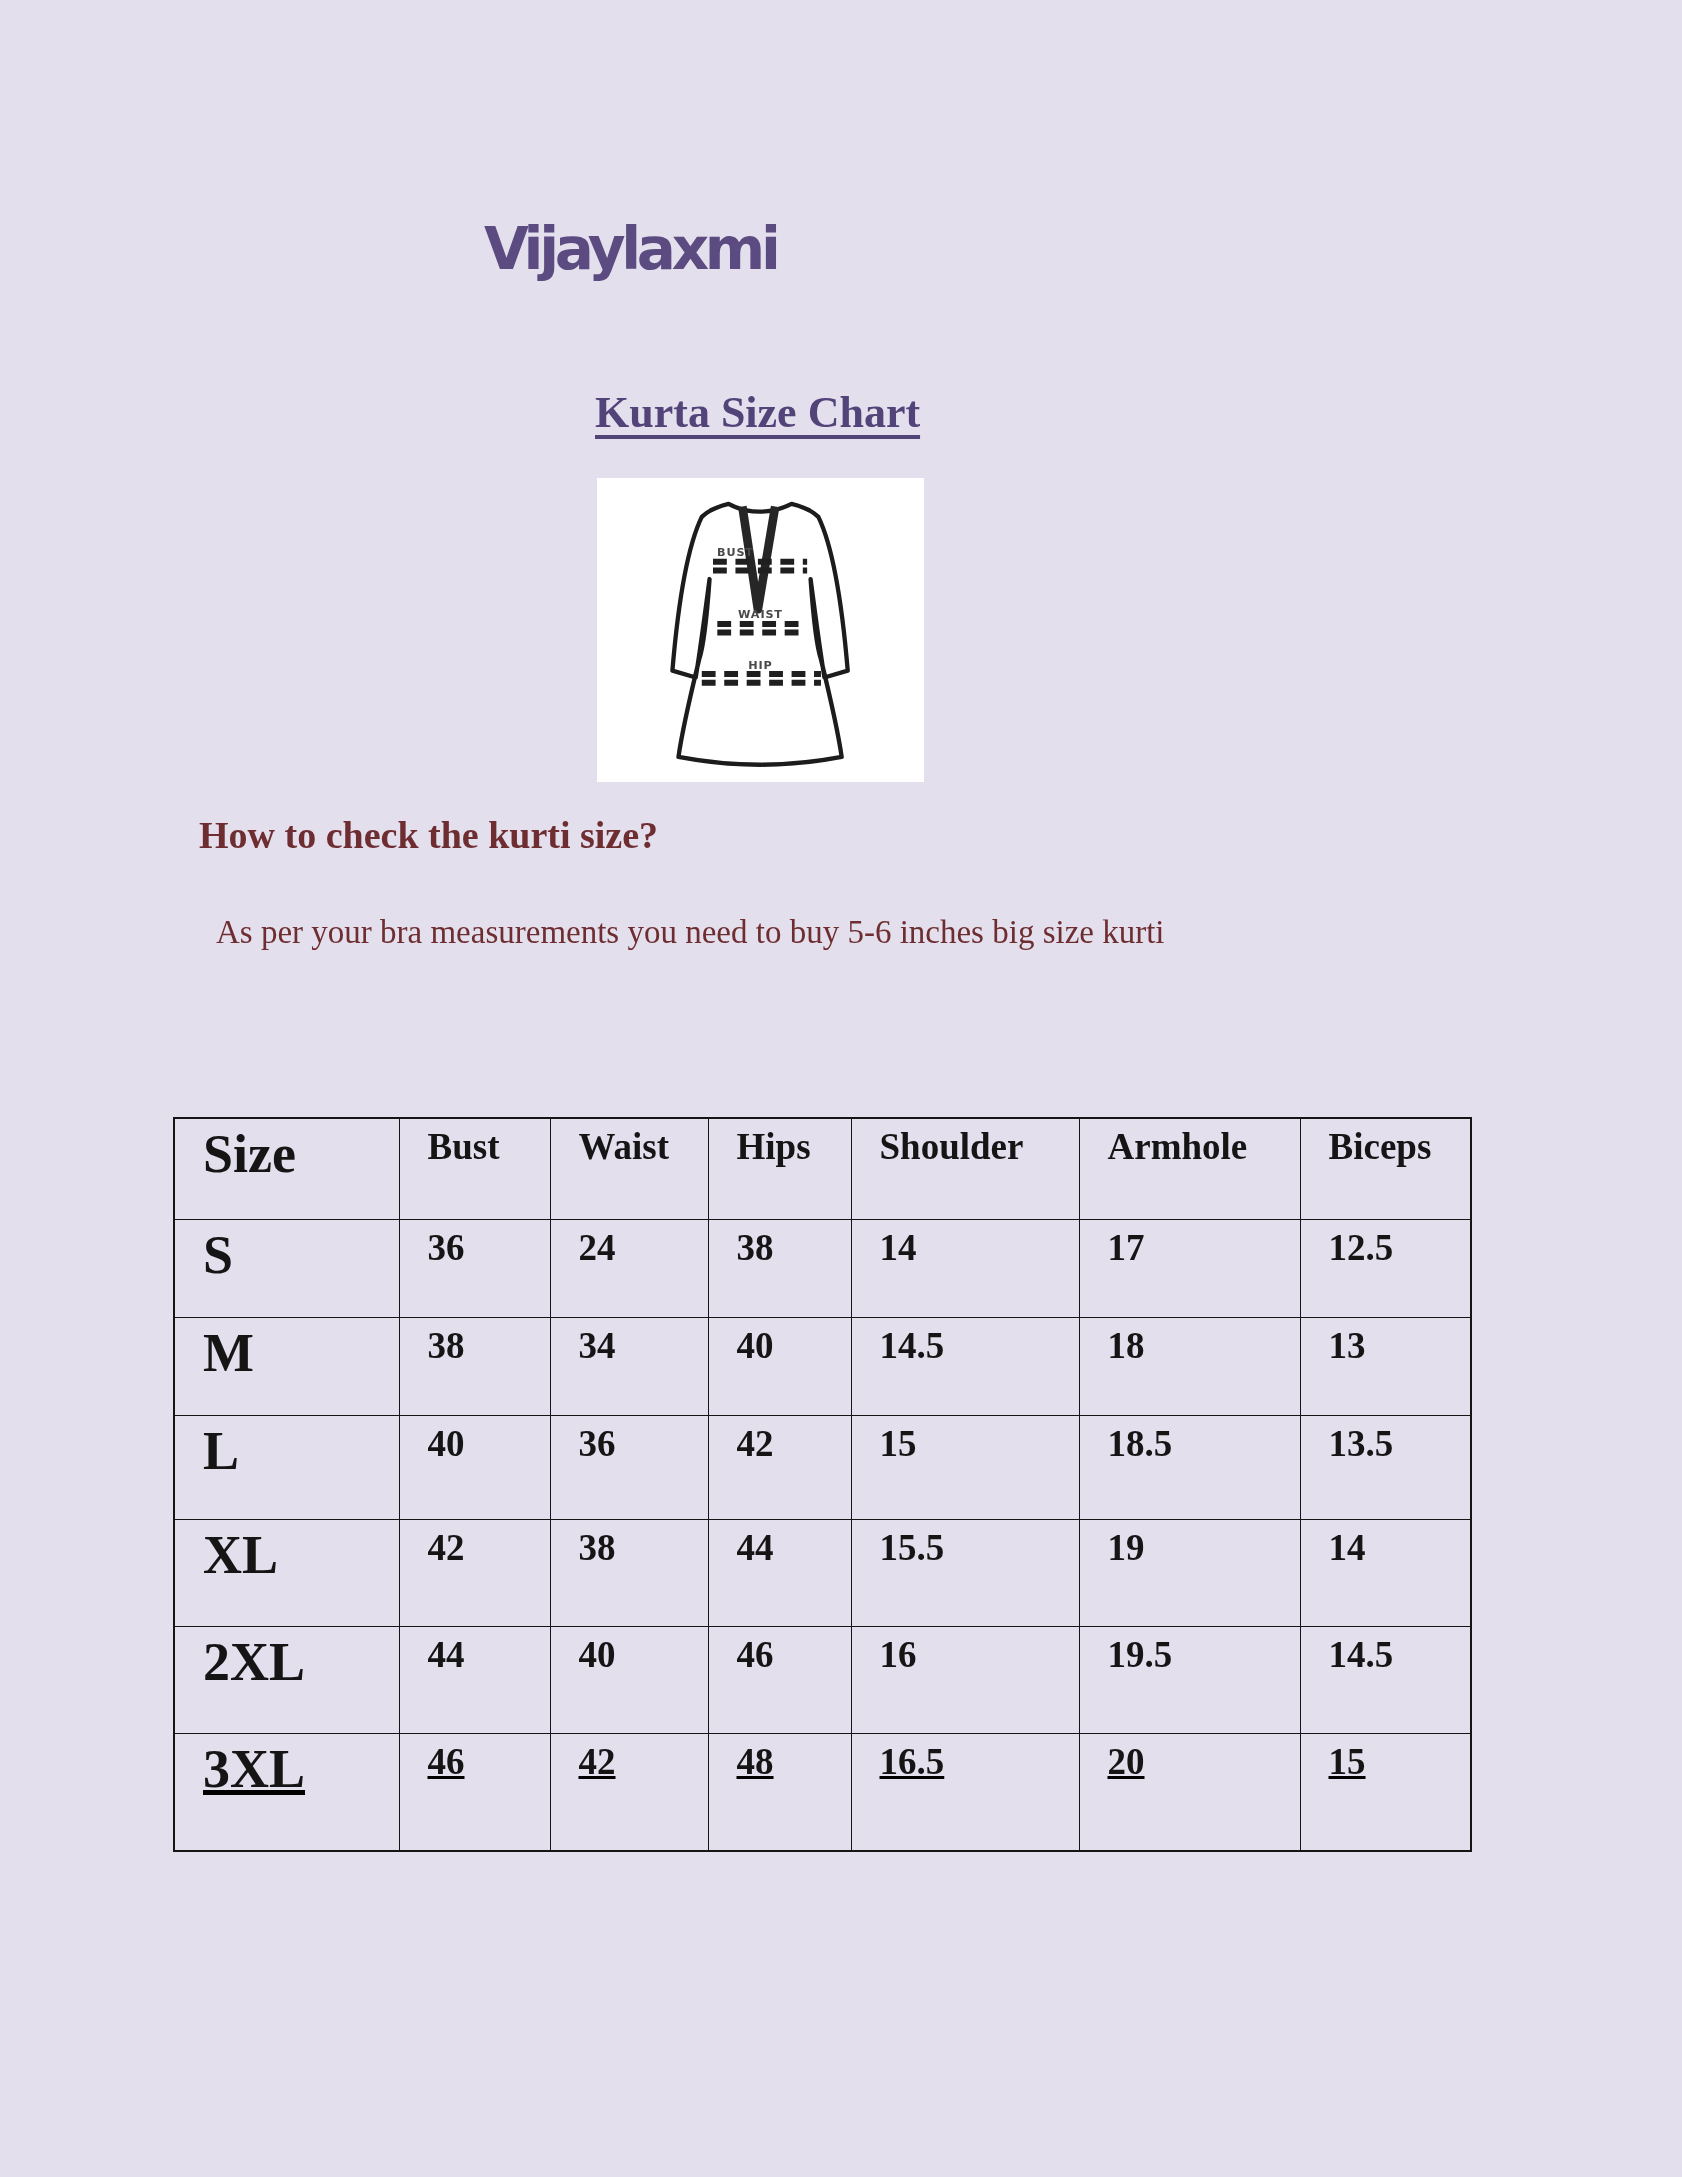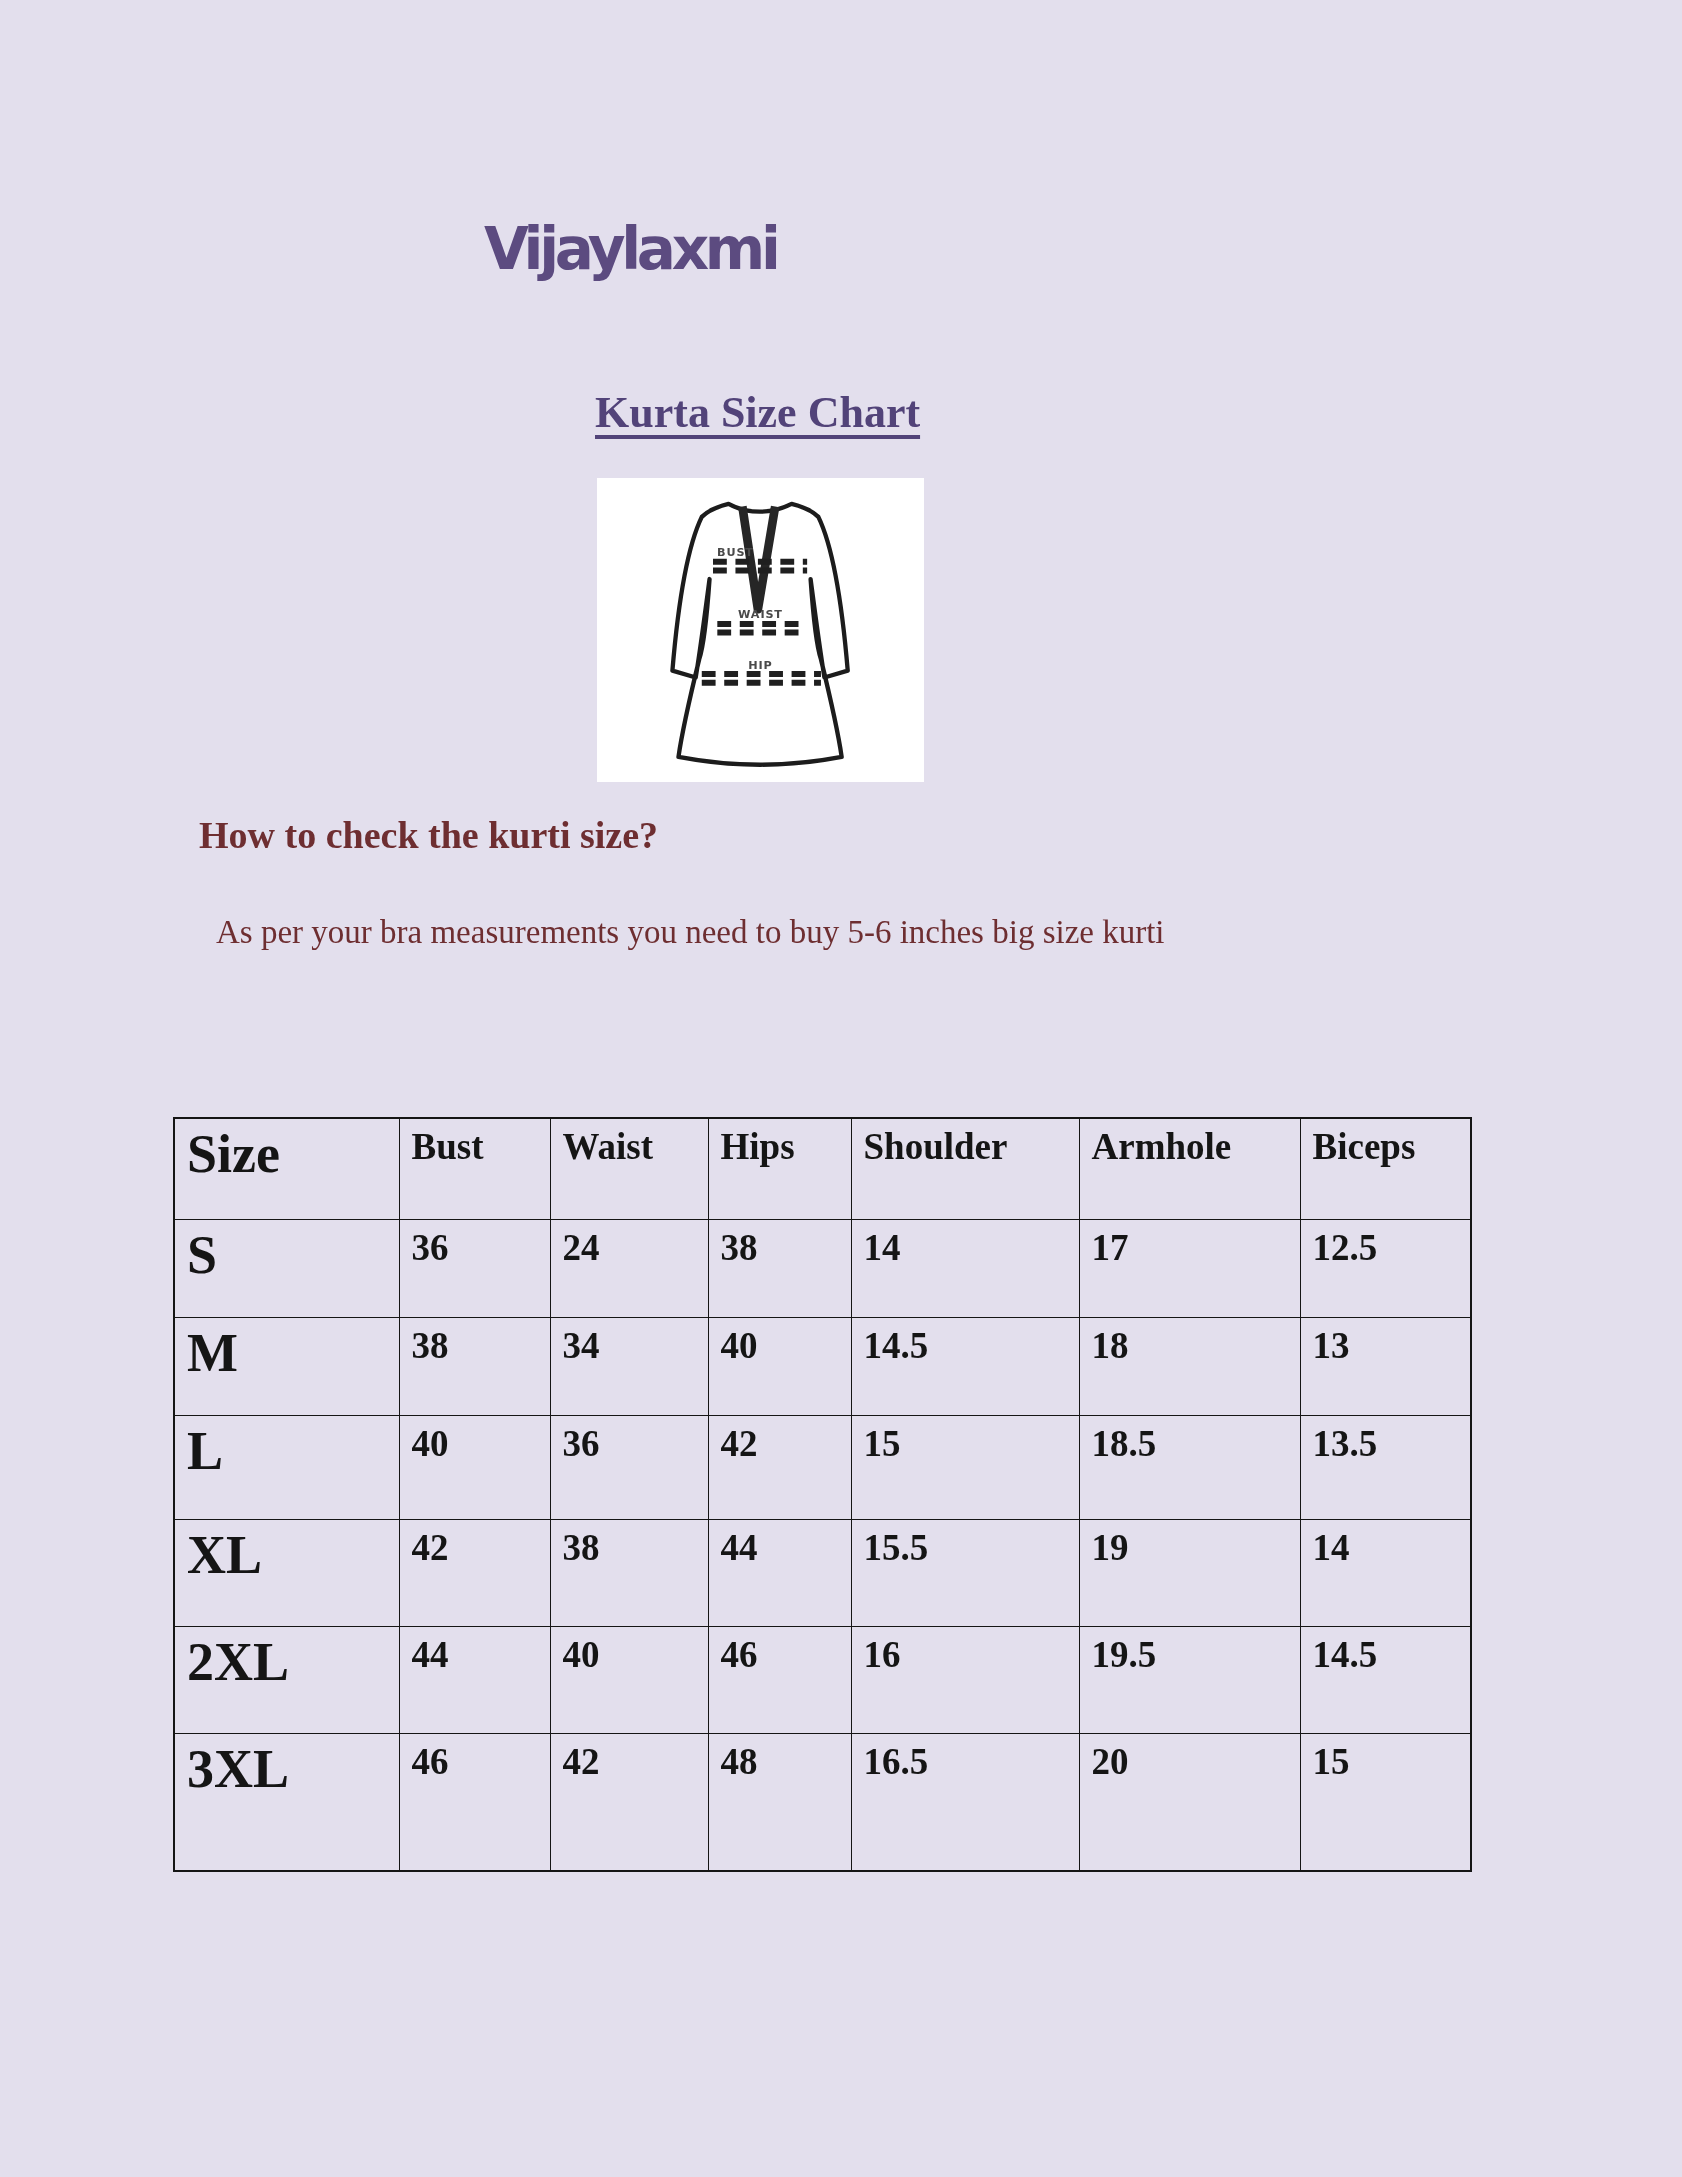--- a/index.html
+++ b/index.html
@@ -57,35 +57,35 @@
     position:absolute; left:173px; top:1117px;
     border-collapse:collapse;
     table-layout:fixed;
     width:1297px;
     border:2.6px solid #151515;
   }
   table.size-chart th, table.size-chart td {
     border:1.7px solid #151515;
     vertical-align:top;
     text-align:left;
-    padding:7px 7px 0 12px;
+    padding:7px 7px 0 28px;
     font-weight:bold;
     color:#151515;
     overflow:hidden;
   }
   th.size-head, td.size-label { font-size:54px; line-height:1.05; }
   th.col-head { font-size:37px; line-height:1.15; }
   td.val-cell { font-size:37px; line-height:1.15; }
   tr.r-head { height:101px; }
   tr.r0 { height:98px; }
   tr.r1 { height:98px; }
   tr.r2 { height:104px; }
   tr.r3 { height:107px; }
   tr.r4 { height:107px; }
-  tr.r5 { height:138px; }
+  tr.r5 { height:118px;text-decoration:underline; }
 </style>
 </head>
 <body>
 
 <div class="page">
 
   <div class="brand">Vijaylaxmi</div>
 
   <div class="chart-title">Kurta Size Chart</div>
 

